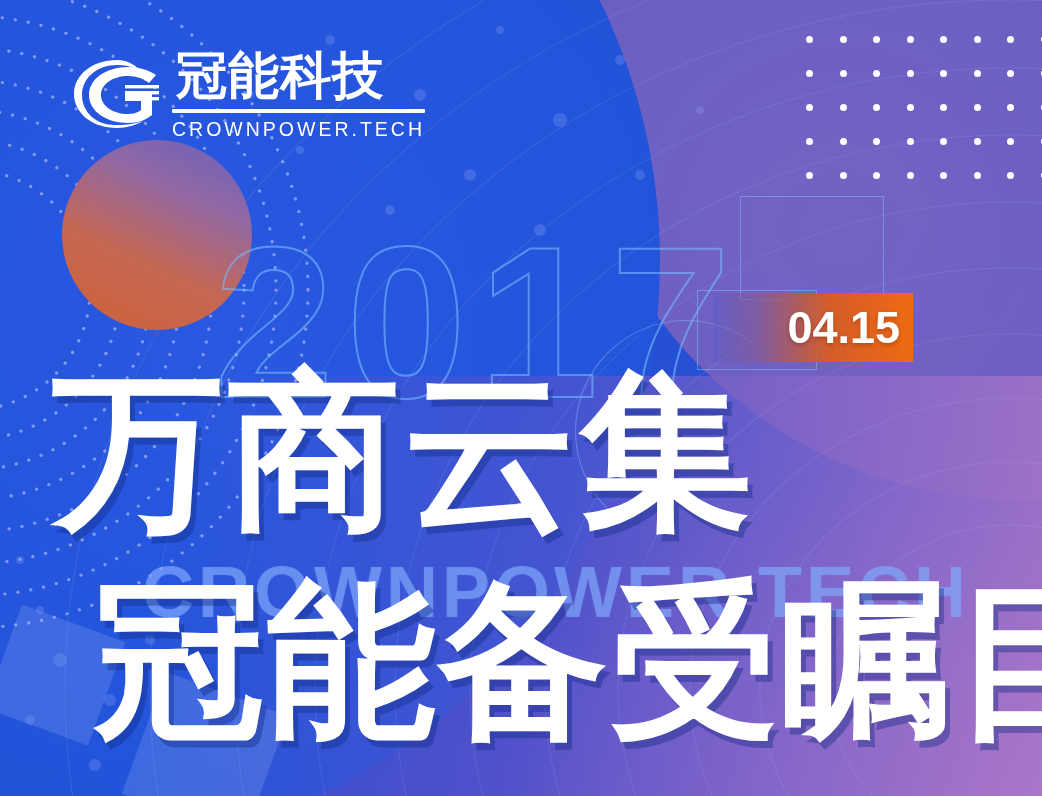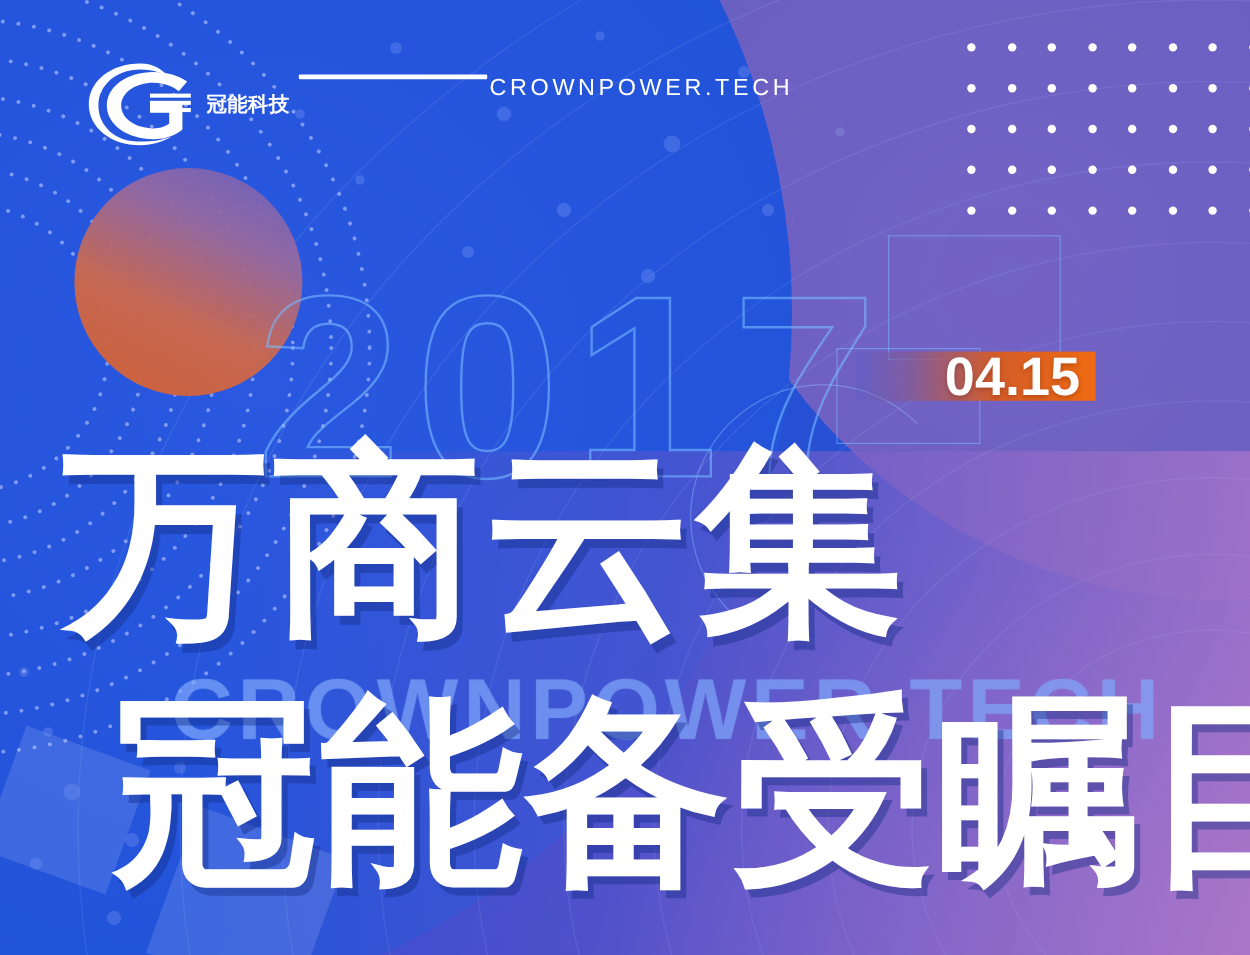--- a/index.html
+++ b/index.html
@@ -66,31 +66,31 @@
   
   .sq{position:absolute;border:1.5px solid rgba(120,185,255,0.55);}
   .sq1{left:697px;top:290px;width:118px;height:78px;}
   .sq2{left:740px;top:196px;width:142px;height:102px;border-color:rgba(130,190,255,0.5);}
   .arc-thin{position:absolute;border:1.6px solid rgba(150,200,255,0.45);border-radius:50%;}
   .arc1{left:575px;top:320px;width:220px;height:220px;border-color:rgba(150,200,255,0.40) transparent transparent rgba(150,200,255,0.40);}
   .arc2{left:60px;top:520px;width:420px;height:420px;border-color:transparent transparent rgba(150,200,255,0.18) transparent;}
   
   .logo{position:absolute;left:70px;top:48px;display:flex;align-items:center;gap:10px;}
   .logo-mark{width:92px;height:78px;flex:0 0 auto;}
-  .logo-text{display:flex;flex-direction:row;gap:2px;}
+  .logo-text{display:flex;flex-direction:column;gap:2px;}
   .logo-cn{height:56px;display:block;}
   .logo-rule{height:4px;background:#fff;width:100%;border-radius:1px;margin-top:3px;}
   .logo-en{
     color:#fff;font-size:19.5px;font-weight:400;letter-spacing:3.0px;
     font-family:"Liberation Sans",sans-serif;line-height:1.1;margin-top:4px;
     white-space:nowrap;
   }
   
   .datebadge{
-    position:absolute;left:713px;top:293px;width:200px;height:41px;
+    position:absolute;left:713px;top:293px;width:200px;height:69px;
     background:linear-gradient(90deg, rgba(40,80,215,0.15) 0%, rgba(132,90,150,0.75) 22%, rgba(214,92,36,0.97) 58%, #ef6a12 100%);
     display:flex;align-items:center;justify-content:flex-end;
     padding-right:13px;box-sizing:border-box;
   }
   .datebadge span{
     color:#fff;font-size:45px;font-weight:700;letter-spacing:0px;
     font-family:"Liberation Sans",sans-serif;line-height:1;
     text-shadow:0 2px 4px rgba(80,20,0,.30);
   }
   

